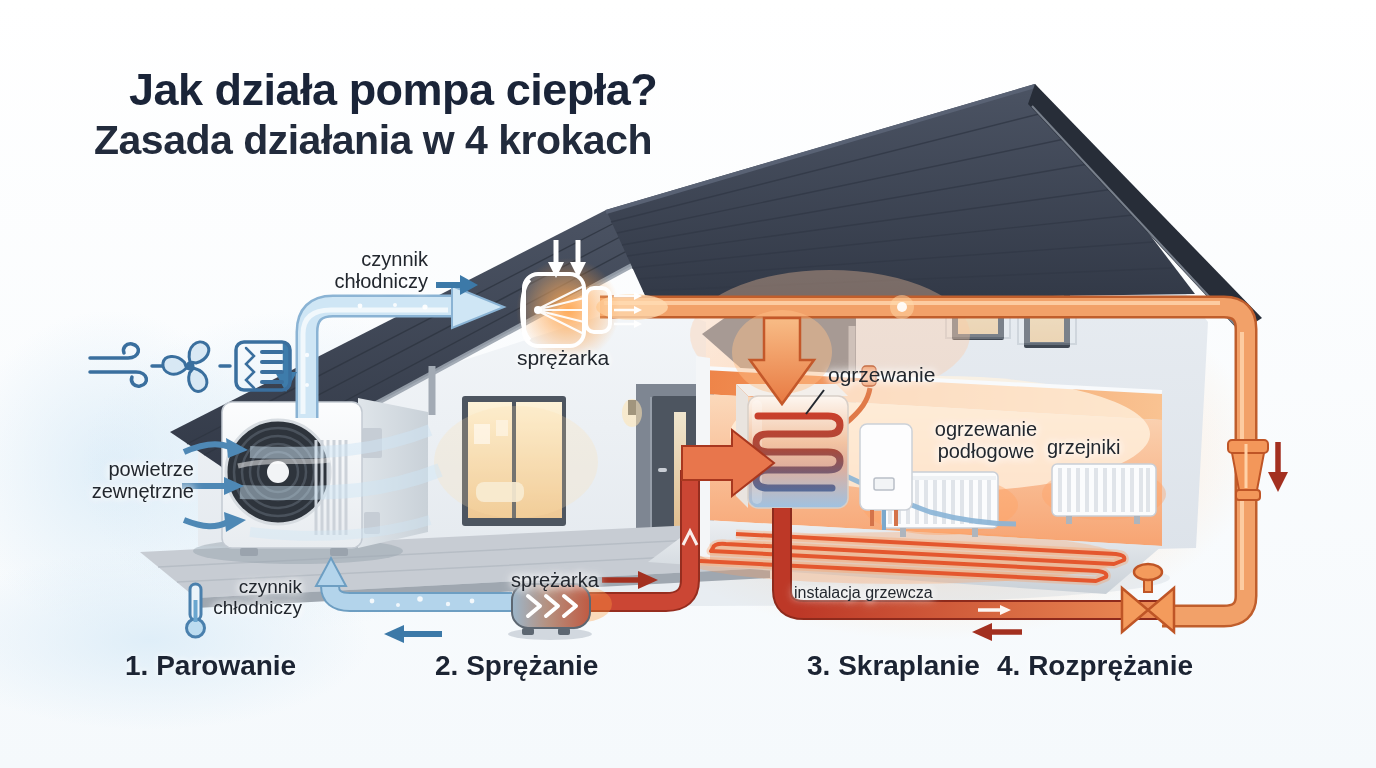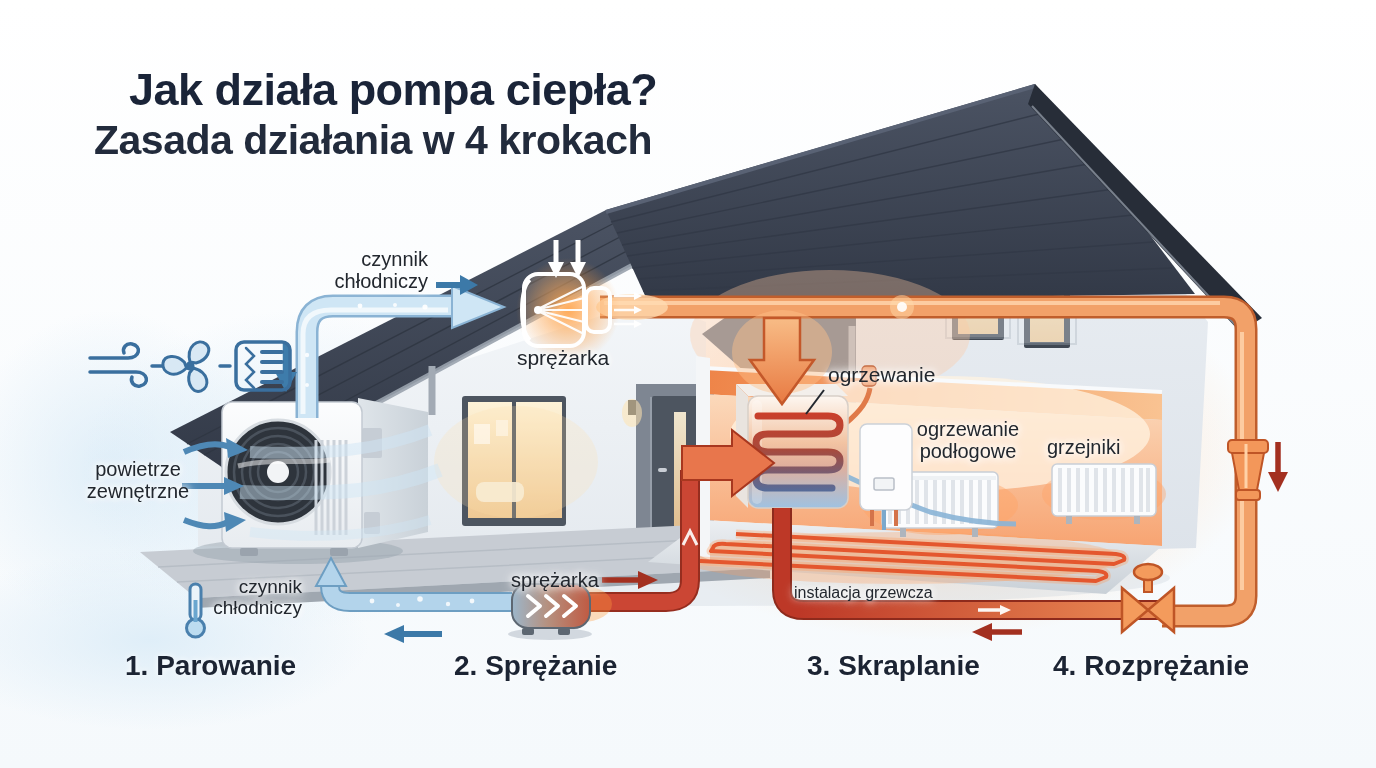--- a/index.html
+++ b/index.html
@@ -7,29 +7,29 @@
          font-family:"Liberation Sans","DejaVu Sans",sans-serif;
          background:linear-gradient(180deg,#ffffff 0%,#f5f9fc 100%);}
   #art{position:absolute;left:0;top:0;}
   .lbl{position:absolute;color:#22272e;font-weight:400;line-height:1.08;
        text-shadow:0 0 6px #fff,0 0 10px #fff,0 0 14px #fff;}
   .title1{left:94px;top:66px;font-size:45px;font-weight:700;color:#1a2438;letter-spacing:-.5px;margin-left:35px;}
   .title2{left:94px;top:118px;font-size:41px;font-weight:700;color:#222b3c;letter-spacing:-.5px;}
   .refr-top{left:296px;top:249px;width:132px;text-align:right;font-size:20px;}
   .spr-top{left:498px;top:347px;width:130px;text-align:center;font-size:21px;}
   .skrap{left:828px;top:364px;font-size:21px;}
-  .ogrz{left:912px;top:419px;width:112px;text-align:center;font-size:20px;}
+  .ogrz{left:912px;top:419px;width:112px;text-align:center;font-size:20px;padding-left:18px;}
   .grzej{left:1047px;top:437px;font-size:20px;}
-  .powietrze{left:82px;top:459px;width:112px;text-align:center;font-size:20px;}
+  .powietrze{left:82px;top:459px;width:112px;text-align:right;font-size:20px;}
   .refr-bot{left:212px;top:577px;width:90px;text-align:right;font-size:19px;}
   .spr-bot{left:500px;top:570px;width:110px;text-align:center;font-size:20px;}
   .instal{left:794px;top:584px;font-size:16px;font-weight:400;}
   .step{position:absolute;top:650px;font-size:28px;font-weight:700;color:#1c2433;
         text-shadow:0 0 6px #fff;}
-  .step1{left:125px;} .step2{left:454px;} .step3{left:791px;margin-left:16px;} .step4{left:1053px;}
+  .step1{left:125px;} .step2{left:435px;} .step3{left:791px;margin-left:16px;} .step4{left:997px;}
 </style>
 </head>
 <body>
 
 <div id="stage">
 
 <svg id="art" width="1376" height="768" viewBox="0 0 1376 768">
   <defs>
     <linearGradient id="roofG" x1="0" y1="0" x2="0" y2="1">
           <stop offset="0" stop-color="#4b5363"></stop>

